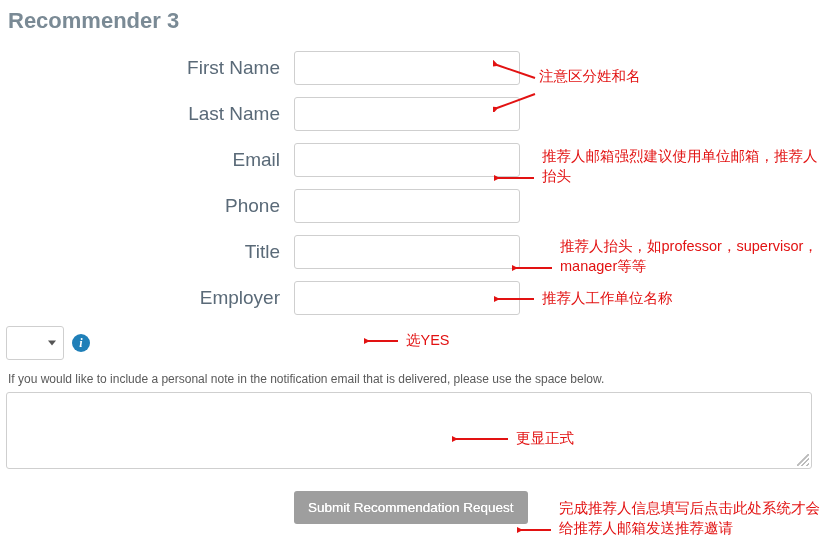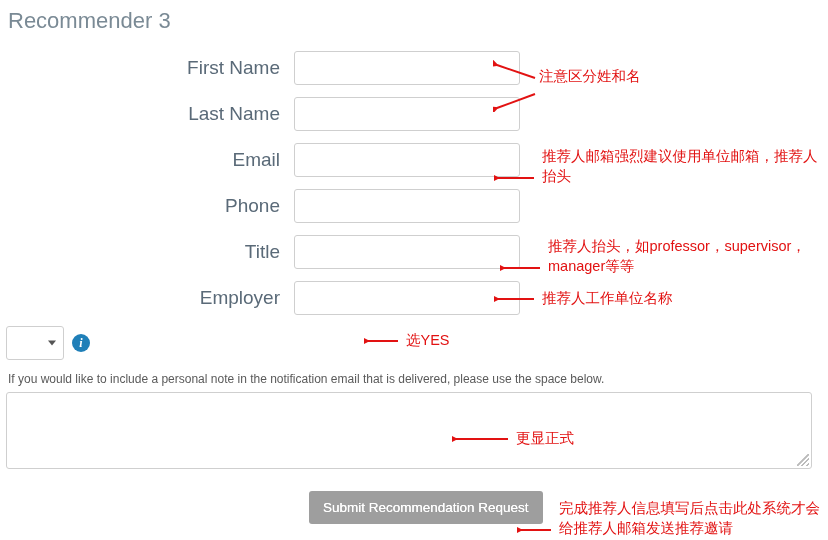--- a/index.html
+++ b/index.html
@@ -11,21 +11,21 @@
       width: 828px;
       height: 540px;
       font-family: "Helvetica Neue", Helvetica, Arial, "Microsoft YaHei", sans-serif;
       background: #ffffff;
       position: relative;
       padding: 8px 0 0 6px;
       overflow: hidden;
     }
     .section-title {
       font-size: 22px;
-      font-weight: 400;
+      font-weight: 700;
       color: #7a8a95;
       margin-bottom: 16px;
       margin-left: 2px;
     }
     .form-row {
       display: flex;
       align-items: center;
       margin-bottom: 10px;
       min-height: 36px;
     }
@@ -104,21 +104,20 @@
     }
     .submit-btn {
       background: #9e9e9e;
       color: #fff;
       border: none;
       border-radius: 3px;
       padding: 9px 14px;
       font-size: 13.5px;
       cursor: pointer;
       text-shadow: 0 0 0.5px #fff;
-      margin-left: 15px;
     }
     
     .anno {
       position: absolute;
       display: flex;
       align-items: flex-end;
       pointer-events: none;
     }
     .anno-text {
       color: #e21212;
@@ -129,21 +128,21 @@
       flex-shrink: 0;
     }
     
     #anno1 { top: 60px; left: 493px; }
     #anno2 { top: 90px; left: 493px; }
     #anno-join-label { top: 66px; left: 539px; }
 
     #anno3 { top: 146px; left: 494px; }
     #anno3 .anno-text { margin-left: 6px; margin-top: 0; max-width: 290px; }
 
-    #anno4 { top: 236px; left: 500px; }
+    #anno4 { top: 236px; left: 512px; }
     #anno4 .anno-text { margin-left: 6px; margin-top: 0; max-width: 300px; }
 
     #anno5 { top: 286px; left: 494px; }
     #anno5 .anno-text { margin-left: 6px; margin-top: 2px; }
 
     #anno6 { top: 328px; left: 364px; }
     #anno6 .anno-text { margin-left: 6px; margin-top: 2px; }
 
     #anno7 { top: 426px; left: 452px; }
     #anno7 .anno-text { margin-left: 6px; margin-top: 2px; }

